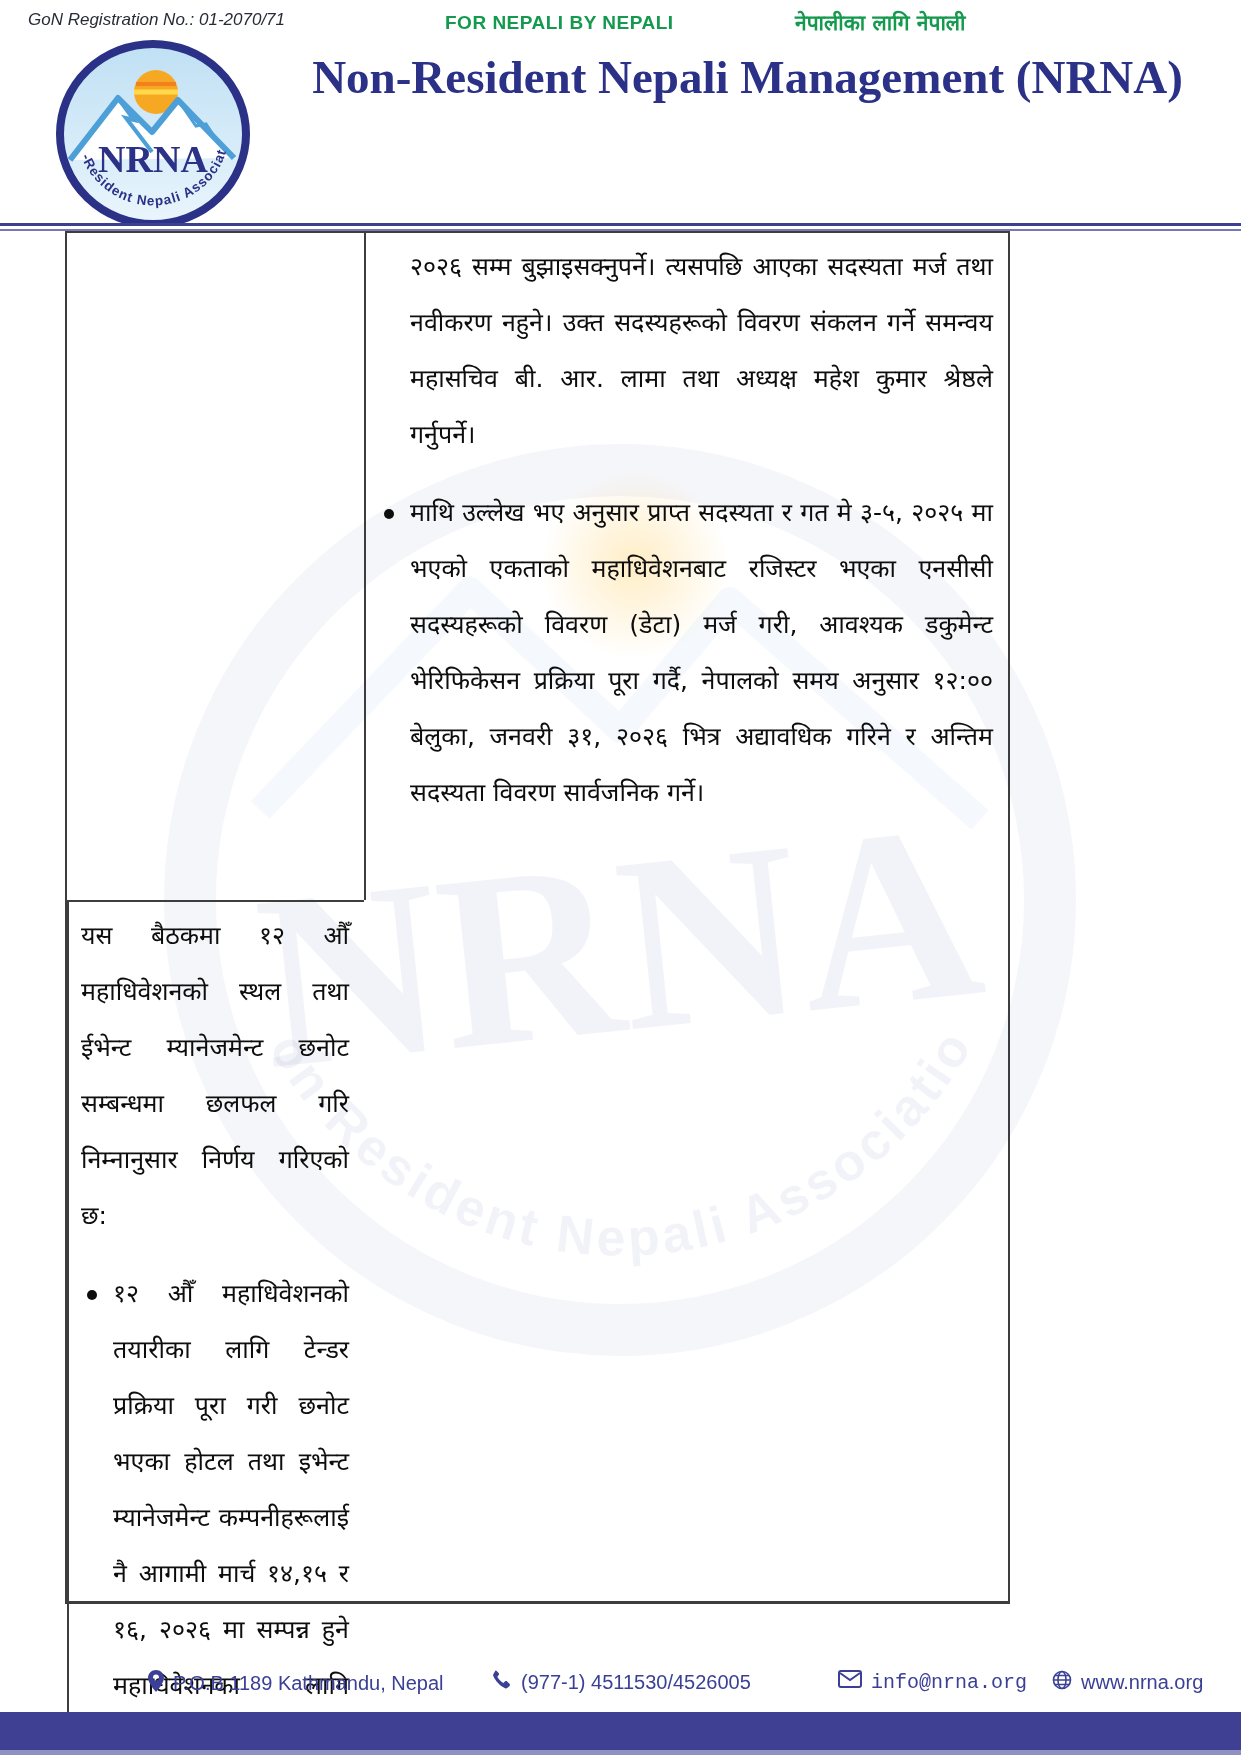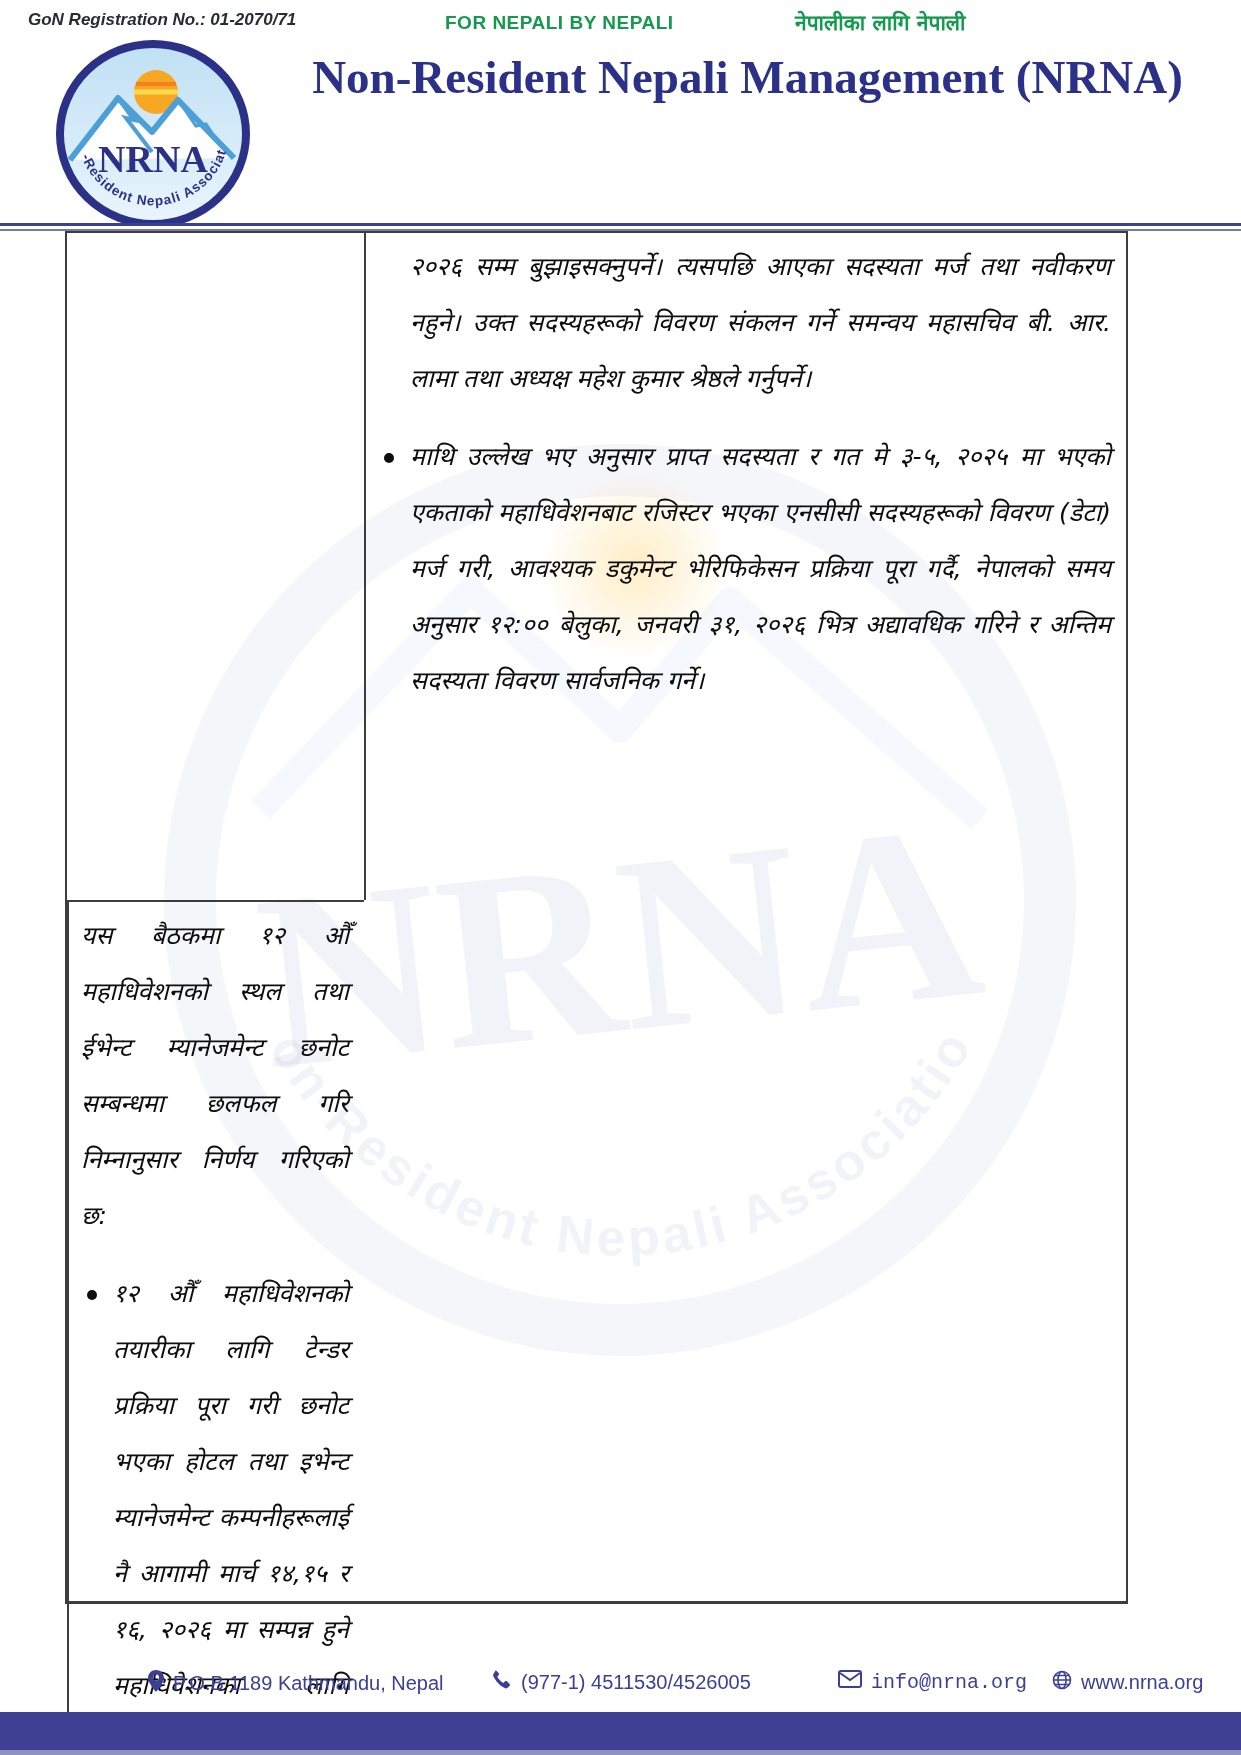--- a/index.html
+++ b/index.html
@@ -5,21 +5,21 @@
   html,body{margin:0;padding:0;background:#e9e9e9;}
   .page{
     position:relative;width:1241px;height:1755px;background:#ffffff;
     margin:0 auto;overflow:hidden;
     font-family:"DejaVu Sans","Liberation Sans",sans-serif;color:#111;
   }
   
   .reg-no{
     position:absolute;left:28px;top:10px;
     font-family:"Liberation Sans",sans-serif;
-    font-style:italic;font-weight:700;font-size:17px;color:#272b36;
+    font-style:italic;font-weight:400;font-size:17px;color:#272b36;
   }
   .slogan-en{
     position:absolute;left:445px;top:12px;
     font-family:"Liberation Sans",sans-serif;
     font-weight:bold;font-size:19px;letter-spacing:.5px;color:#149a4e;
   }
   .slogan-np{
     position:absolute;left:795px;top:8px;
     font-weight:bold;font-size:21px;color:#149a4e;
   }
@@ -41,25 +41,24 @@
   }
   
   .watermark{position:absolute;left:110px;top:390px;width:1020px;height:1020px;pointer-events:none;}
   .sun-glow{
     position:absolute;left:540px;top:470px;width:190px;height:190px;border-radius:50%;
     background:radial-gradient(circle,rgba(255,196,64,.30) 0%,rgba(255,196,64,0) 70%);
     pointer-events:none;
   }
   
   .minutes-table{
-    position:absolute;left:65px;top:231px;width:1063px;height:1373px;
+    position:absolute;left:65px;top:231px;width:945px;height:1373px;
     display:grid;grid-template-columns:297px 1fr;grid-template-rows:667px 1fr;
     border:2px solid #3d3d3d;border-bottom-width:3px;box-sizing:border-box;
     background:transparent;
-    font-style:italic;
   }
   .cell{box-sizing:border-box;position:relative;}
   .cell.right{border-left:2px solid #3d3d3d;}
   .cell.row2{border-top:2px solid #3d3d3d;}
   .cell-head{
     padding:16px 10px 0 10px;
     font-weight:bold;font-size:27px;line-height:56px;color:#0d0d0d;
   }
   .cell-body{
     padding:6px 15px 0 12px;

